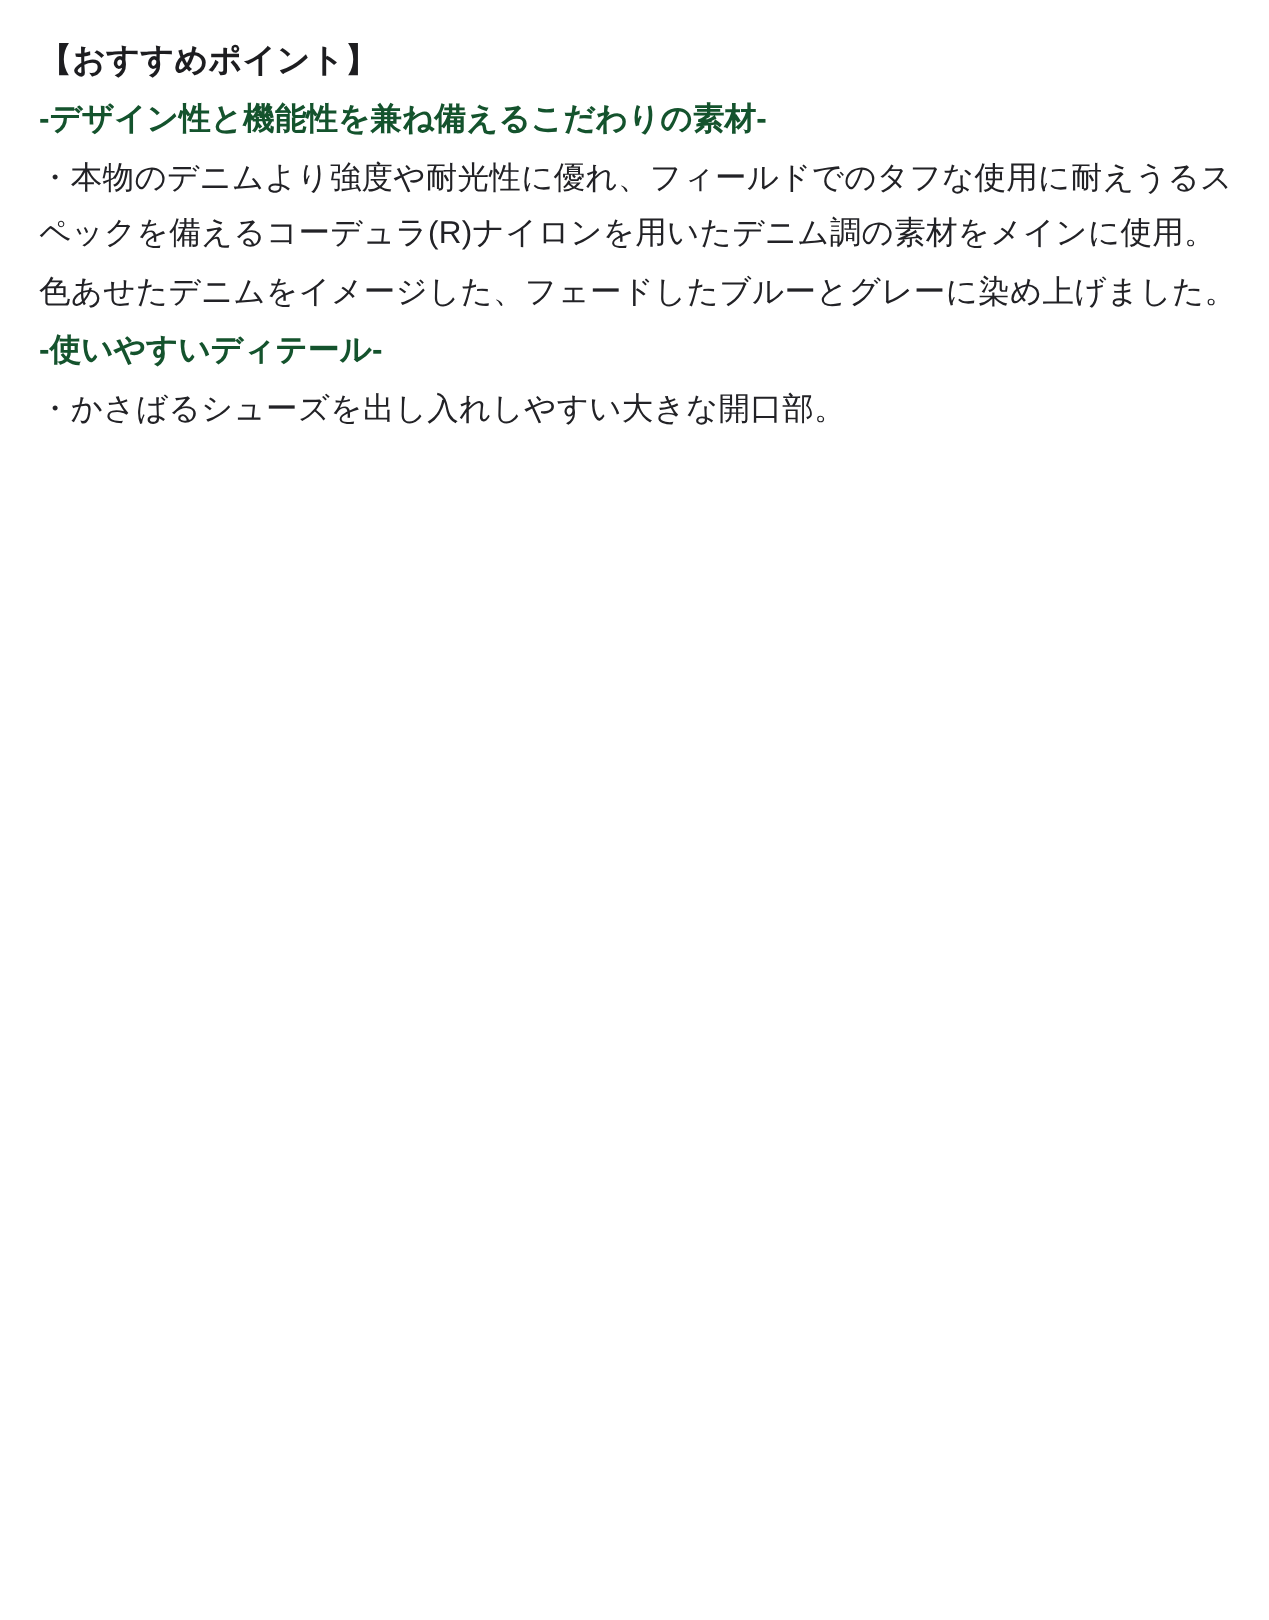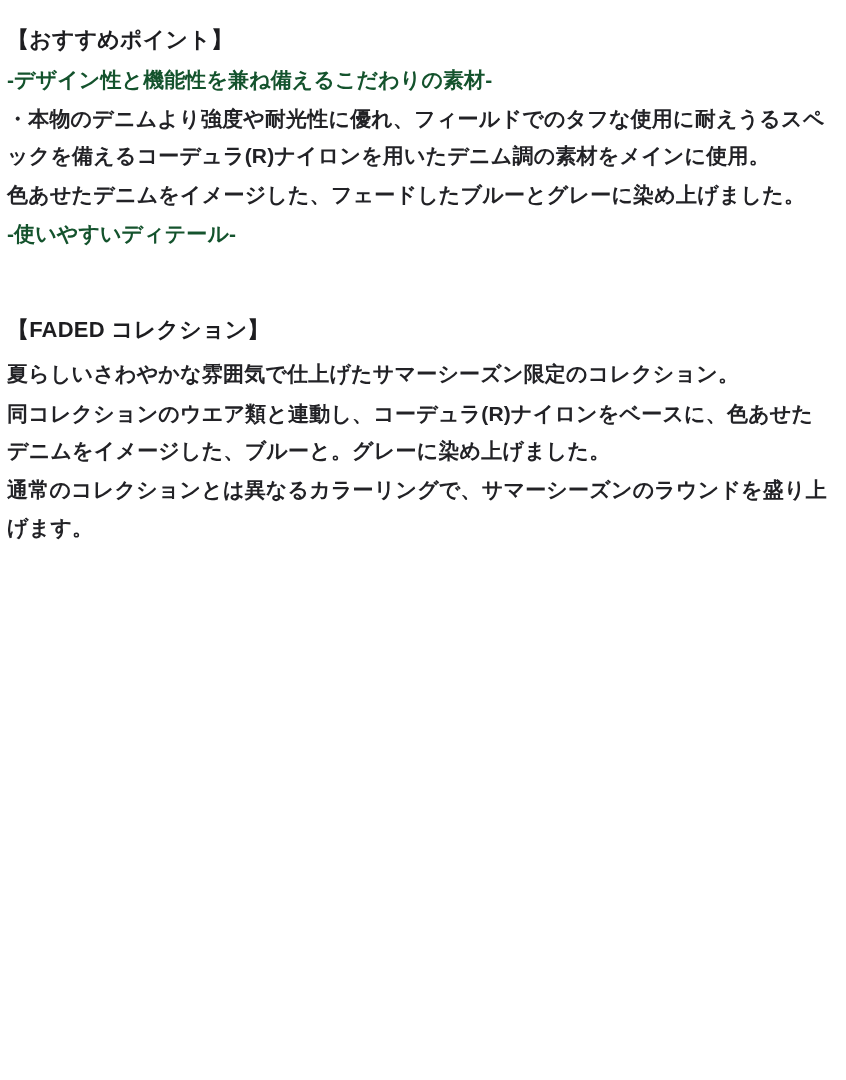--- a/index.html
+++ b/index.html
@@ -11,42 +11,42 @@
     width: 846px;
     height: 1080px;
     font-family: "Liberation Sans", "DejaVu Sans", sans-serif;
     color: #222226;
     overflow: hidden;
   }
   .page {
     box-sizing: border-box;
     width: 846px;
     height: 1080px;
-    padding: 22px 18px 0 7px;
+    padding: 22px 18px 0 26px;
     background: #ffffff;
   }
   .section-heading {
     font-size: 22px;
     font-weight: bold;
     line-height: 1.62;
     letter-spacing: 0.2px;
     margin: 0 0 4px 0;
     color: #1d1d20;
   }
   .sub-heading {
     font-size: 21px;
     font-weight: bold;
     line-height: 1.72;
     letter-spacing: 0.1px;
     margin: 0 0 2px 0;
     color: #14532d;
   }
   .body-line {
     font-size: 21px;
-    font-weight: 700;
+    font-weight: 400;
     line-height: 1.78;
     letter-spacing: 0.2px;
     margin: 0;
     color: #222226;
   }
   .para {
     margin: 0 0 2px 0;
   }
   .spacer-large {
     height: 58px;
@@ -69,28 +69,20 @@
     <h2 class="section-heading">【おすすめポイント】</h2>
 
     <p class="sub-heading">-デザイン性と機能性を兼ね備えるこだわりの素材-</p>
 
     <p class="body-line para">・本物のデニムより強度や耐光性に優れ、フィールドでのタフな使用に耐えうるスペックを備えるコーデュラ(R)ナイロンを用いたデニム調の素材をメインに使用。</p>
 
     <p class="body-line para">色あせたデニムをイメージした、フェードしたブルーとグレーに染め上げました。</p>
 
     <p class="sub-heading">-使いやすいディテール-</p>
 
+    <p class="body-line para">・かさばるシューズを出し入れしやすい大きな開口部。</p>
 
   </section>
 
   <div class="spacer-large"></div>
 
-  <section>
-    <h2 class="collection-heading">【FADED コレクション】</h2>
-
-    <p class="body-line para">夏らしいさわやかな雰囲気で仕上げたサマーシーズン限定のコレクション。</p>
-
-    <p class="body-line para">同コレクションのウエア類と連動し、コーデュラ(R)ナイロンをベースに、色あせたデニムをイメージした、ブルーと。グレーに染め上げました。</p>
-
-    <p class="body-line para">通常のコレクションとは異なるカラーリングで、サマーシーズンのラウンドを盛り上げます。</p>
-  </section>
 
 </div>
 
 </body></html>

